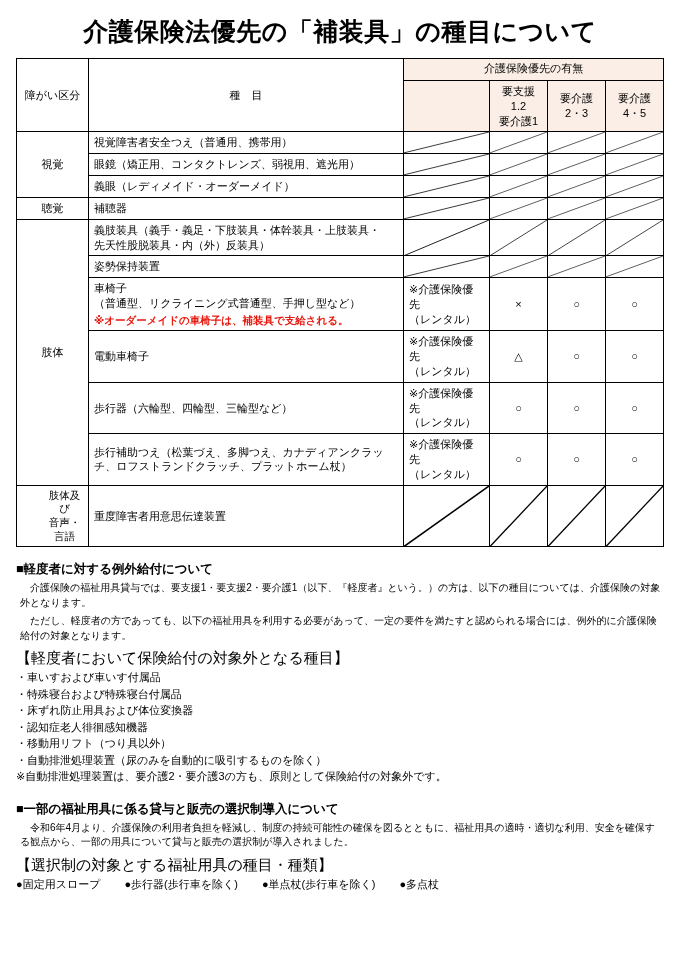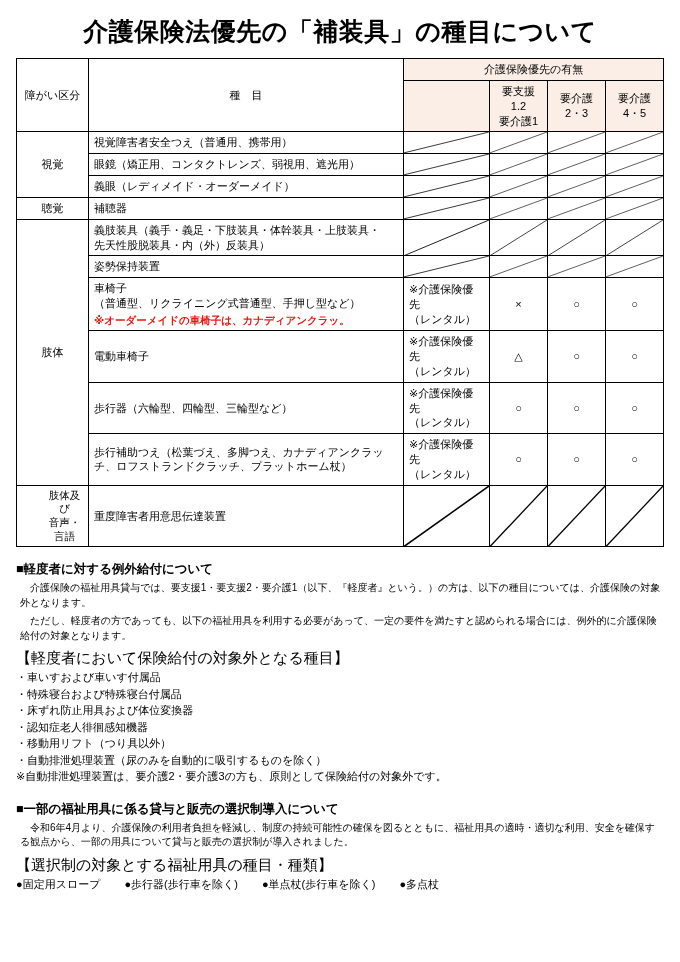--- a/index.html
+++ b/index.html
@@ -48,20 +48,21 @@
   .col-cat { width: 72px; text-align: center; }
   .col-item { width: 315px; text-align: left; }
   .col-ins { width: 86px; }
   .col-s { width: 58px; }
 
   .hdr-ins {
     background: #fbeee6;
     text-align: center;
     font-weight: bold;
     font-size: 12px;
+    font-family: Liberation Mono, monospace;
   }
   .hdr-sub {
     background: #fbeee6;
     text-align: center;
     font-size: 9px;
     line-height: 1.25;
     padding: 2px 1px;
   }
   .hdr-cat, .hdr-item {
     text-align: center;
@@ -327,21 +328,21 @@
         <td class="slash">
             <svg viewBox="0 0 100 30" preserveAspectRatio="none">
               <line x1="0" y1="30" x2="100" y2="0" stroke="#000" stroke-width="1"></line>
             </svg>
           </td>
       </tr>
       <tr>
         <td class="col-item">
           <div>車椅子</div>
           <div>（普通型、リクライニング式普通型、手押し型など）</div>
-          <span class="note-red">※オーダーメイドの車椅子は、カナディアンクラッ。</span>
+          <span class="note-red">※オーダーメイドの車椅子は、補装具で支給される。</span>
         </td>
         <td class="rental">
           <div>※介護保険優先</div>
           <div>（レンタル）</div>
         </td>
         <td class="mark">×</td>
         <td class="mark">○</td>
         <td class="mark">○</td>
       </tr>
       <tr>

